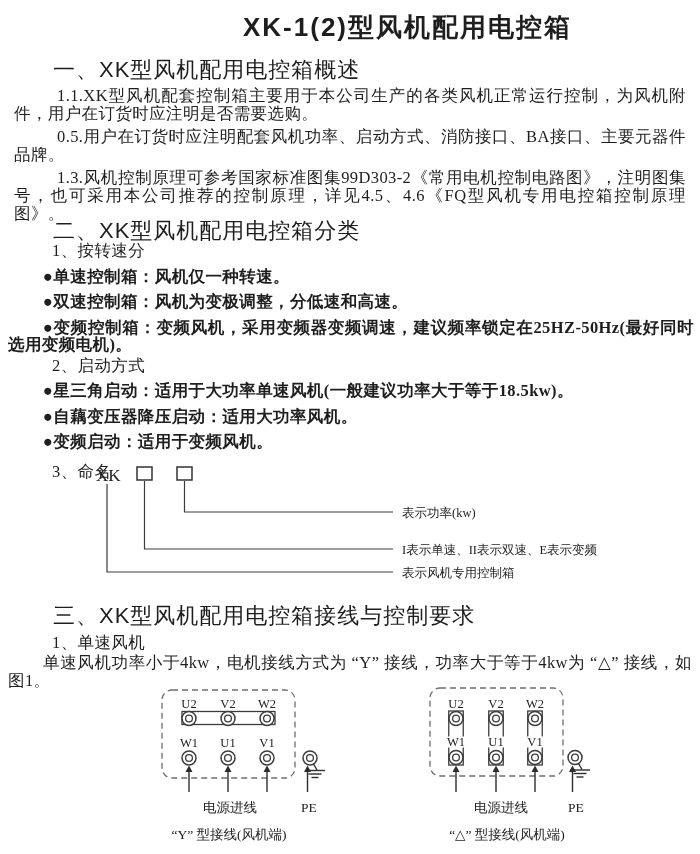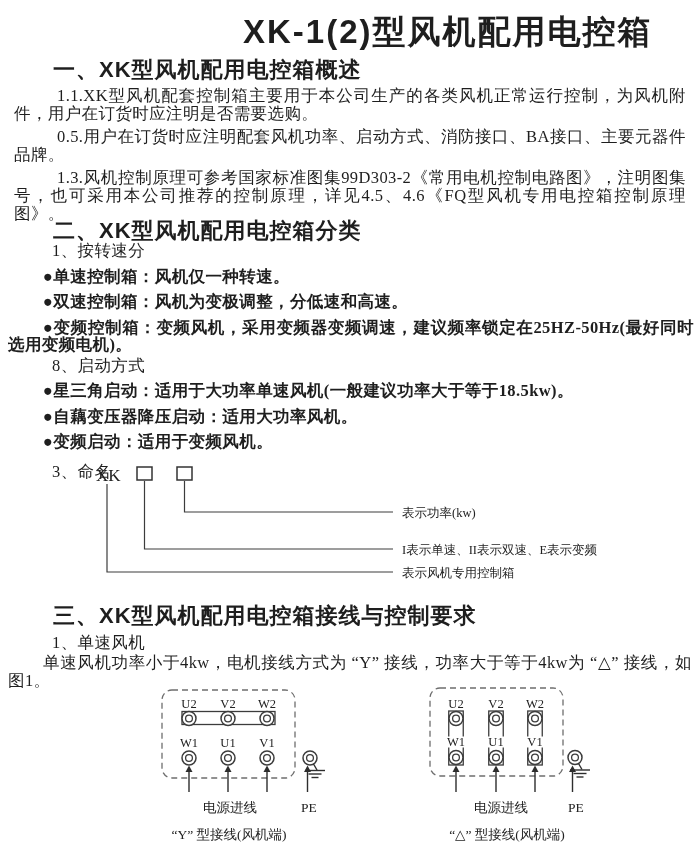--- a/index.html
+++ b/index.html
@@ -5,26 +5,26 @@
   html,body{margin:0;padding:0;}
   body{
     width:700px;height:854px;position:relative;background:#ffffff;
     color:#1e1e1e;font-family:"Liberation Serif","DejaVu Serif",serif;
     overflow:hidden;
   }
   .abs{position:absolute;}
   .doc-title{
     top:10px;left:243px;
     font-family:"Liberation Sans","DejaVu Sans",sans-serif;
-    font-weight:bold;font-size:33px;letter-spacing:2px;white-space:nowrap;
+    font-weight:bold;font-size:26px;letter-spacing:2px;white-space:nowrap;
   }
   .sec-heading{
     left:53px;
     font-family:"Liberation Sans","DejaVu Sans",sans-serif;
-    font-weight:bold;font-size:22px;letter-spacing:1px;white-space:nowrap;
+    font-weight:normal;font-size:22px;letter-spacing:1px;white-space:nowrap;
   }
   #h1{top:55px;}
   #h2{top:216px;}
   #h3{top:601px;}
   .bodytext{font-size:16.5px;line-height:17.6px;letter-spacing:0.4px;}
   #sec1-paras{top:81px;left:8px;width:684px;}
   #sec1-paras p{margin:6px;text-indent:43px;text-align:justify;}
   #sec2-list{top:242px;left:0;width:700px;line-height:17.5px;}
   #sec2-list .grp{margin:0 0 0 52px;}
   #sec2-list .blt{margin:8px 6px 0 8px;text-indent:35px;text-align:justify;font-weight:bold;}
@@ -56,21 +56,21 @@
   <p>0.5.用户在订货时应注明配套风机功率、启动方式、消防接口、BA接口、主要元器件品牌。</p>
   <p>1.3.风机控制原理可参考国家标准图集99D303-2《常用电机控制电路图》，注明图集号，也可采用本公司推荐的控制原理，详见4.5、4.6《FQ型风机专用电控箱控制原理图》。</p>
 </div>
 
 <div id="h2" class="abs sec-heading">二、XK型风机配用电控箱分类</div>
 <div id="sec2-list" class="abs bodytext">
   <p class="grp">1、按转速分</p>
   <p class="blt">●单速控制箱：风机仅一种转速。</p>
   <p class="blt">●双速控制箱：风机为变极调整，分低速和高速。</p>
   <p class="blt">●变频控制箱：变频风机，采用变频器变频调速，建议频率锁定在25HZ-50Hz(最好同时选用变频电机)。</p>
-  <p class="grp gap3">8、启动方式</p>
+  <p class="grp gap3">2、启动方式</p>
   <p class="blt">●星三角启动：适用于大功率单速风机(一般建议功率大于等于18.5kw)。</p>
   <p class="blt">●自藕变压器降压启动：适用大功率风机。</p>
   <p class="blt">●变频启动：适用于变频风机。</p>
   <p class="grp gap12">3、命名</p>
 </div>
 
 <svg class="abs" style="top:460px;left:0;" width="700" height="135" viewBox="0 460 700 135">
   <text x="96" y="481" font-size="17">XK</text>
   <rect class="codebox" x="137" y="467" width="15" height="13"></rect>
   <rect class="codebox" x="177" y="467" width="15" height="13"></rect>

